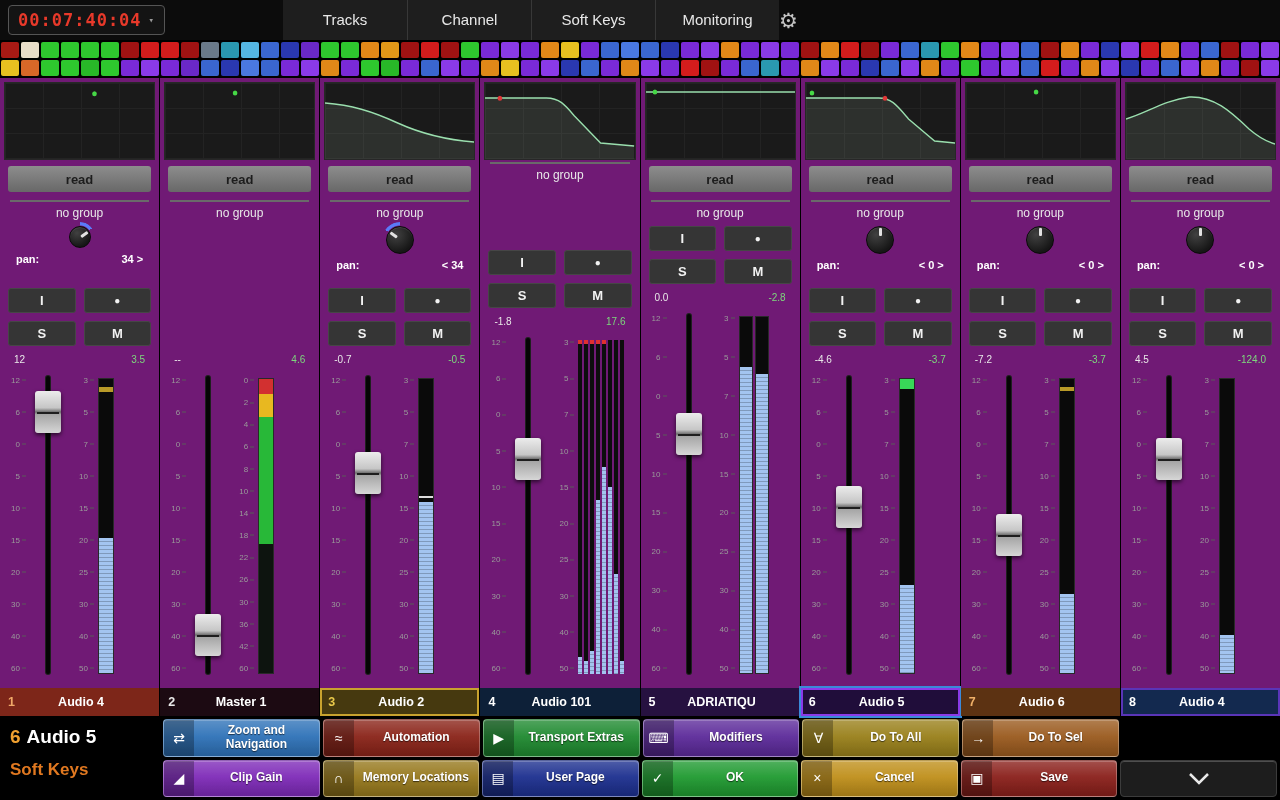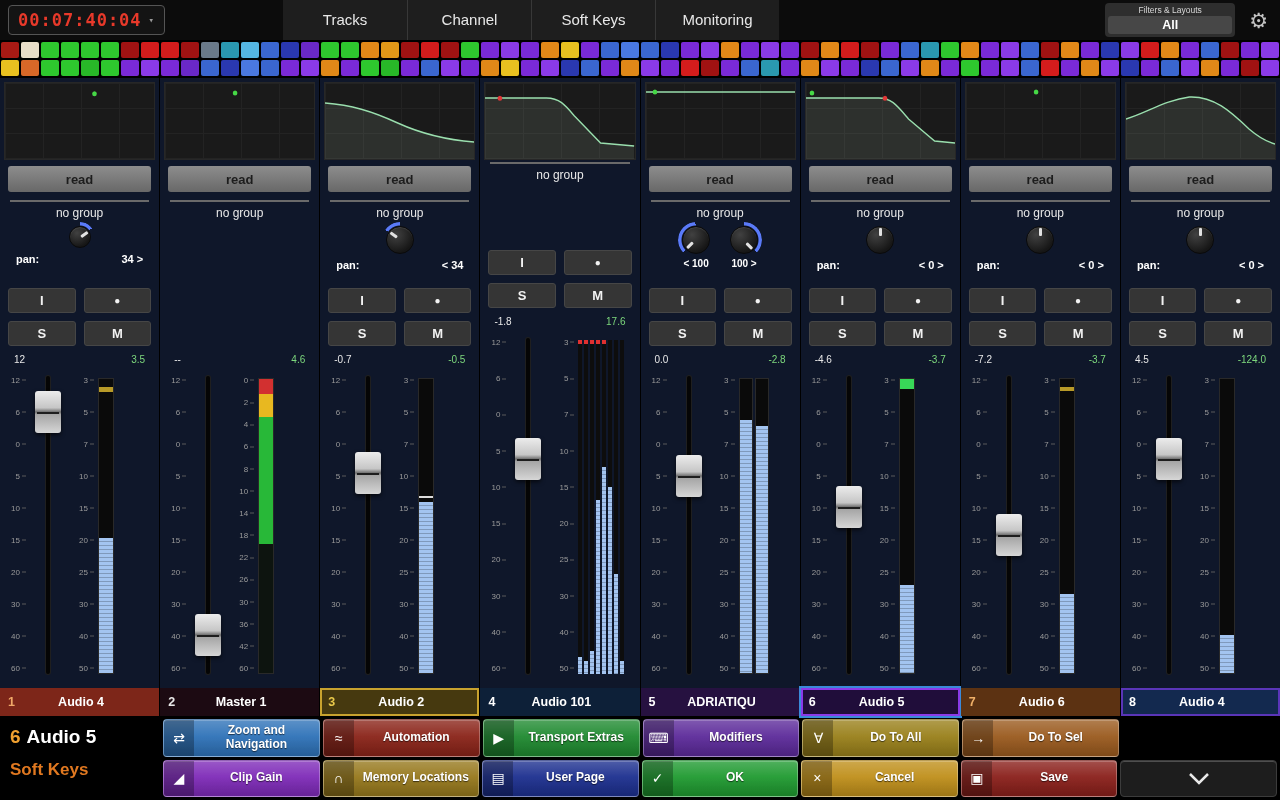--- a/index.html
+++ b/index.html
@@ -32,21 +32,21 @@
   .fl-value { font-size:12.5px; font-weight:bold; color:#fff; background:#474747; margin:1px 3px 0; border-radius:3px; padding:2px 0; }
   .gear { margin-right:12px; font-size:21px; color:#c4c4c4; line-height:1; }
 
   
   .color-strip { height:38px; background:#000; padding:2px 1px; display:flex; flex-direction:column; gap:2px; }
   .cs-row { display:flex; gap:2px; flex:1; }
   .color-cell { flex:1; border-radius:2px; }
 
   
   .channels { height:638px; display:flex; gap:1px; background:#000; }
-  .strip { flex:1; background:#0f172a; display:flex; flex-direction:column; position:relative; }
+  .strip { flex:1; background:#701a75; display:flex; flex-direction:column; position:relative; }
   .graph {
     height:78px; margin:4px 4px 0; background:#1a1a1a; border:1px solid #272727; position:relative;
     background-image:linear-gradient(#232323 1px, transparent 1px), linear-gradient(90deg,#232323 1px, transparent 1px);
     background-size:38px 25px;
   }
   .graph-svg { position:absolute; inset:0; width:100%; height:100%; }
   .auto-row { padding:6px 8px; }
   .auto-btn {
     height:26px; border-radius:3px; background:linear-gradient(#8d8d8d,#686868);
     color:#1d1d1d; font-weight:bold; font-size:13px;
@@ -157,24 +157,20 @@
   <div class="timecode">
     <span>00:07:40:04</span>
     <span class="tc-caret">▾</span>
   </div>
   <div class="tab-bar">
       <div class="tab">Tracks</div>
       <div class="tab">Channel</div>
       <div class="tab">Soft Keys</div>
       <div class="tab">Monitoring</div>
     </div>
-  <div class="fl-widget">
-    <div class="fl-label">Filters &amp; Layouts</div>
-    <div class="fl-value">All</div>
-  </div>
   <div class="gear">⚙</div>
 </div>
 
 <div class="color-strip">
   <div class="cs-row">
       <div class="color-cell" style="background: rgb(168, 26, 20);"></div>
       <div class="color-cell" style="background: rgb(232, 221, 200);"></div>
       <div class="color-cell" style="background: rgb(46, 200, 46);"></div>
       <div class="color-cell" style="background: rgb(46, 200, 46);"></div>
       <div class="color-cell" style="background: rgb(46, 200, 46);"></div>
@@ -655,45 +651,20 @@
     <div class="graph">
       <svg class="graph-svg" viewBox="0 0 160 76" preserveAspectRatio="none">
           <path d="M0,9 L160,9" fill="none" stroke="#9adfae" stroke-width="1.5"></path>
           <circle cx="9.6" cy="9.12" r="2.5" fill="#46d846"></circle>
         </svg>
     </div>
     <div class="auto-row">
       <div class="auto-btn">read</div>
     </div>
     <div class="group-row">no group</div>
-    <div class="pan-area">
-      <div class="knob-row">
-          <div class="knob-wrap">
-            <div class="knob" style="height: 32px; width: 32px;">
-              <div class="knob-arc" style="--a0: -135deg; --sweep: 37%;"></div>
-              <div class="knob-face"></div>
-              <div class="knob-rot" style="transform: rotate(-135deg);">
-                <div class="knob-tick"></div>
-              </div>
-            </div>
-            <div class="knob-label">&lt; 100</div>
-          </div>
-          <div class="knob-wrap">
-            <div class="knob" style="height: 32px; width: 32px;">
-              <div class="knob-arc" style="--a0: 0deg; --sweep: 37%;"></div>
-              <div class="knob-face"></div>
-              <div class="knob-rot" style="transform: rotate(135deg);">
-                <div class="knob-tick"></div>
-              </div>
-            </div>
-            <div class="knob-label">100 &gt;</div>
-          </div>
-        </div>
-
-    </div>
     <div class="io-row">
       <div class="io-btn">I</div>
       <div class="io-btn rec">●</div>
     </div>
     <div class="sm-row">
       <div class="io-btn">S</div>
       <div class="io-btn">M</div>
     </div>
     <div class="fader-sec">
       <div class="val-row">

